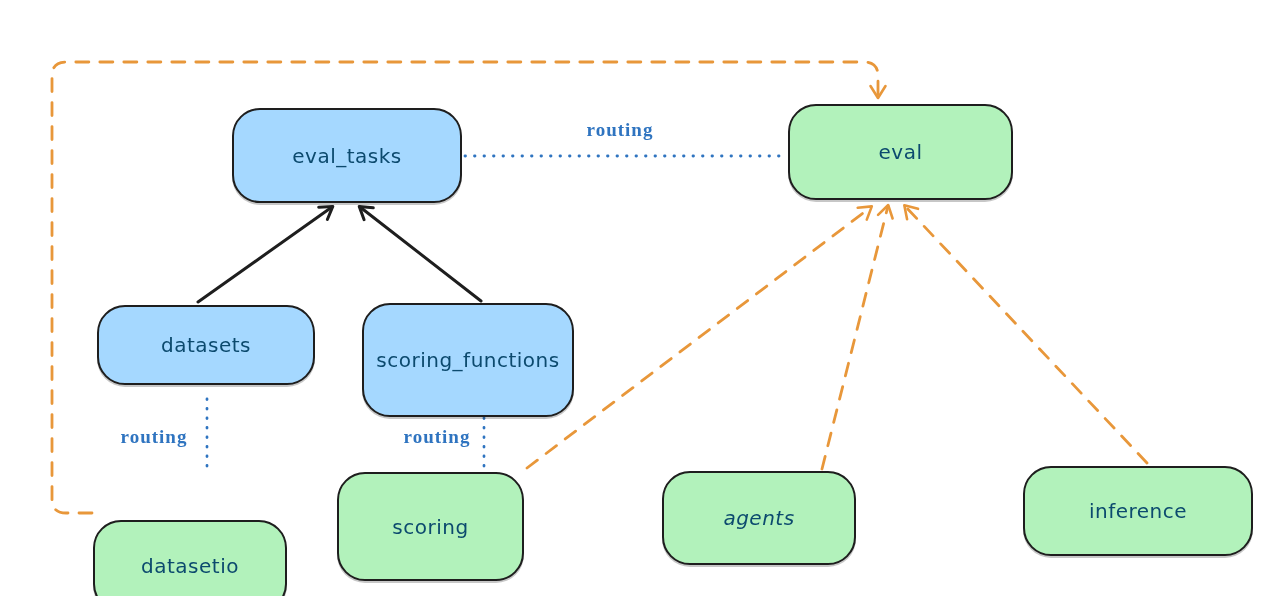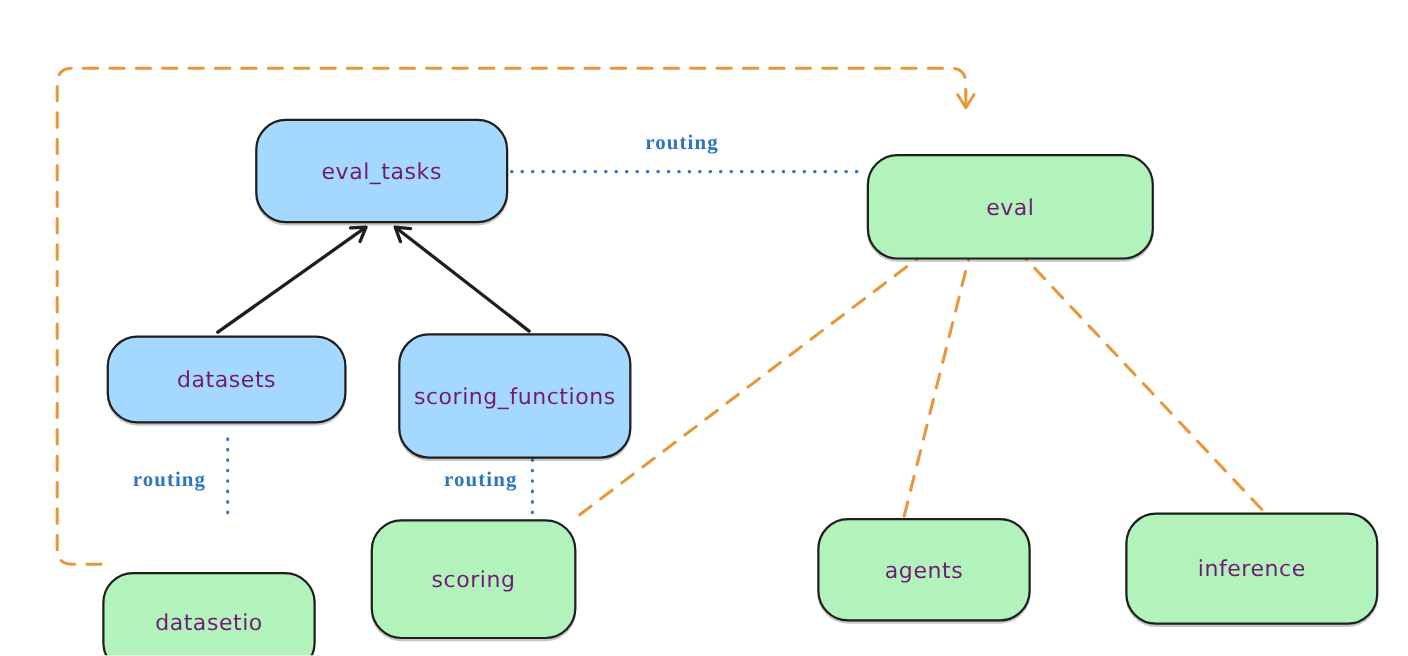--- a/index.html
+++ b/index.html
@@ -10,21 +10,21 @@
     overflow:hidden;
     font-family:"DejaVu Sans","Liberation Sans",sans-serif;
   }
   #edge-layer{position:absolute;left:0;top:0;width:1280px;height:596px;}
   .node{
     position:absolute;
     box-sizing:border-box;
     border:2.5px solid #1e1e1e;
     border-radius:28px;
     display:flex;align-items:center;justify-content:center;
-    font-size:20px;color:#701a75;
+    font-size:20px;color:#0c4a6e;
     letter-spacing:0.5px;
     box-shadow:0 2px 0 rgba(30,30,30,0.25);
   }
   .node.blue{background:#a5d8ff;}
   .node.green{background:#b2f2bb;}
   .node-label{pointer-events:none;}
   .edge-label{
     position:absolute;
     transform:translate(-50%,-50%);
     font-size:19px;font-weight:600;
@@ -56,39 +56,39 @@
         <path d="M 92 513 L 66 513 Q 52 513 52 499 L 52 76 Q 52 62 66 62 L 864 62 Q 878 62 878 76 L 878 97" fill="none" stroke="#e8973a" stroke-width="2.8" stroke-linecap="round" stroke-dasharray="13 11" marker-end="url(#arrow-orange)"></path>
         <path d="M 527 468 L 871 207" fill="none" stroke="#e8973a" stroke-width="2.8" stroke-linecap="round" stroke-dasharray="13 11" marker-end="url(#arrow-orange)"></path>
         <path d="M 822 469 L 888 206" fill="none" stroke="#e8973a" stroke-width="2.8" stroke-linecap="round" stroke-dasharray="13 11" marker-end="url(#arrow-orange)"></path>
         <path d="M 1147 463 L 905 206" fill="none" stroke="#e8973a" stroke-width="2.8" stroke-linecap="round" stroke-dasharray="13 11" marker-end="url(#arrow-orange)"></path>
       </g>
   </svg>
   <div id="nodes">
       <div class="node blue" style="left: 232px; top: 108px; width: 230px; height: 95px;">
         <span class="node-label">eval_tasks</span>
       </div>
-      <div class="node green" style="left: 788px; top: 104px; width: 261px; height: 96px; margin-top: 36px;">
+      <div class="node green" style="left: 788px; top: 104px; width: 225px; height: 96px;">
         <span class="node-label">eval</span>
       </div>
       <div class="node blue" style="left: 97px; top: 305px; width: 218px; height: 80px;">
         <span class="node-label">datasets</span>
       </div>
       <div class="node blue" style="left: 362px; top: 303px; width: 212px; height: 114px;">
         <span class="node-label">scoring_functions</span>
       </div>
       <div class="node green" style="left: 93px; top: 476px; width: 194px; height: 92px; margin-top: 44px;">
         <span class="node-label">datasetio</span>
       </div>
       <div class="node green" style="left: 337px; top: 472px; width: 187px; height: 109px;">
         <span class="node-label">scoring</span>
       </div>
-      <div class="node green" style="left: 743px; top: 471px; width: 194px; height: 94px;">
+      <div class="node green" style="left: 662px; top: 471px; width: 194px; height: 94px; font-style: italic;">
         <span class="node-label">agents</span>
       </div>
-      <div class="node green" style="left: 1023px; top: 466px; width: 230px; height: 102px;">
+      <div class="node green" style="left: 1023px; top: 466px; width: 230px; height: 90px;">
         <span class="node-label">inference</span>
       </div>
     </div>
   <div id="edge-labels">
       <div class="edge-label" style="left: 620px; top: 130px; color: rgb(47, 116, 192);">routing</div>
       <div class="edge-label" style="left: 154px; top: 437px; color: rgb(47, 116, 192);">routing</div>
       <div class="edge-label" style="left: 437px; top: 437px; color: rgb(47, 116, 192);">routing</div>
     </div>
 </div>
 

